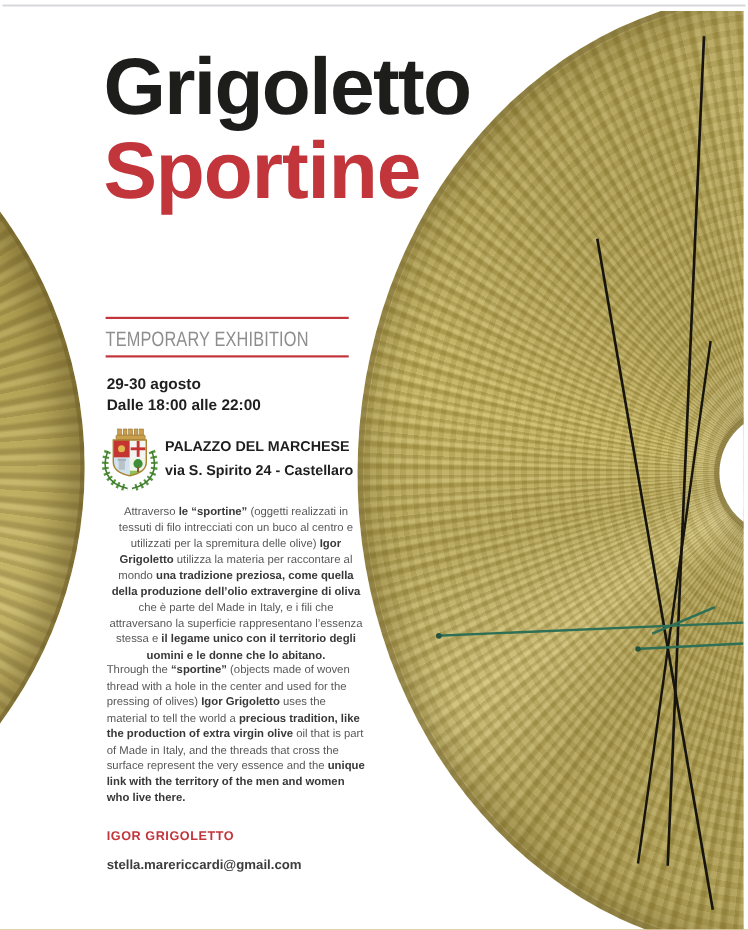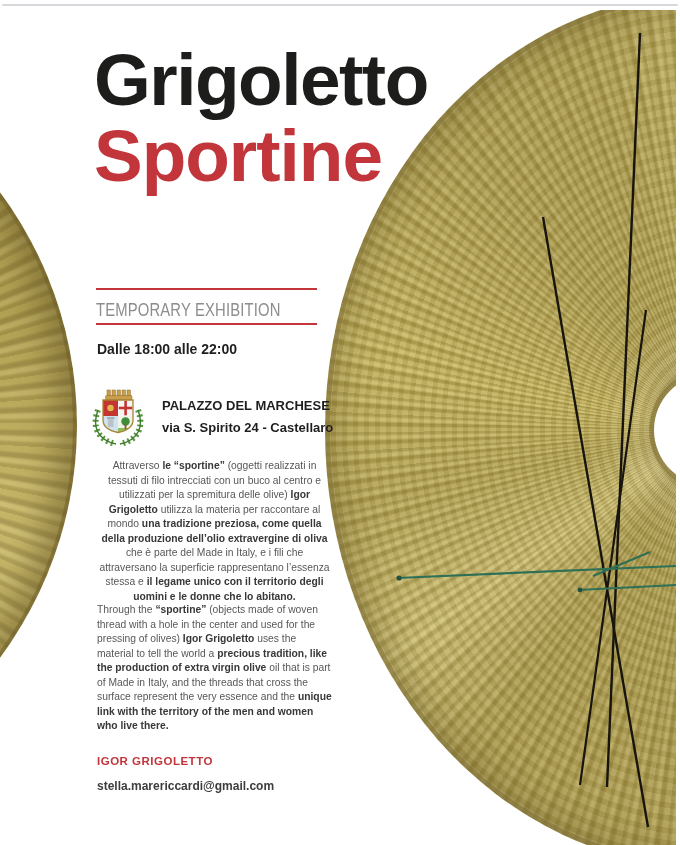--- a/index.html
+++ b/index.html
@@ -61,21 +61,21 @@
   .title{left:94px;top:42px;font-size:73px;font-weight:bold;letter-spacing:-1.5px;
          line-height:76px;color:var(--title-black);}
   .title .t3{font-weight:700;letter-spacing:-1px;color:var(--accent-red);}
   .rule{position:absolute;left:96px;width:221px;height:2px;background:var(--accent-red);z-index:5;}
   .rule-top{top:288px;} .rule-bottom{top:323px;}
   .expo-label{left:96px;top:299px;font-size:19px;color:var(--label-gray);
               transform:scaleX(0.78);transform-origin:left top;white-space:nowrap;letter-spacing:0.2px;}
   .dates{left:97px;top:340px;font-size:14px;font-weight:bold;line-height:19px;color:#1f1f1f;}
   .venue{left:88px;top:386px;display:flex;align-items:flex-start;}
   .venue .crest{width:60px;height:62px;flex:0 0 auto;}
-  .venue .vtxt{margin-left:14px;padding-top:9px;font-weight:bold;color:#1e1e1e;
+  .venue .vtxt{margin-left:2px;padding-top:9px;font-weight:bold;color:#1e1e1e;
                font-size:13px;line-height:22px;white-space:nowrap;}
   .para{left:97px;width:235px;font-size:10.3px;line-height:14.5px;color:var(--body-gray);}
   .para .b{font-weight:bold;color:var(--body-bold);}
   .para-it{top:459px;text-align:center;} .para-en{top:603px;}
   .contact{left:97px;top:752px;font-size:12px;font-weight:bold;color:#3d3d3d;line-height:18px;}
   .contact .cname{font-size:11.5px;letter-spacing:0.5px;color:var(--accent-red);margin-bottom:7px;}
 </style>
 </head>
 <body>
 
@@ -101,20 +101,21 @@
 <div class="txt title">
   <div>Grigoletto</div>
   <div class="t3">Sportine</div>
 </div>
 
 <div class="rule rule-top"></div>
 <div class="txt expo-label">TEMPORARY EXHIBITION</div>
 <div class="rule rule-bottom"></div>
 
 <div class="txt dates">
+  <div>29-30 agosto</div>
   <div>Dalle 18:00 alle 22:00</div>
 </div>
 
 <div class="txt venue">
   <svg class="crest" viewBox="0 0 60 62">
 
     <path d="M10,24 C4,40 9,54 28,58" fill="none" stroke="#58973f" stroke-width="6" stroke-dasharray="2 3"></path>
     <path d="M50,24 C56,40 51,54 32,58" fill="none" stroke="#58973f" stroke-width="6" stroke-dasharray="2 3"></path>
     <path d="M10,24 C4,40 9,54 28,58" fill="none" stroke="#3f7a30" stroke-width="1.4"></path>
     <path d="M50,24 C56,40 51,54 32,58" fill="none" stroke="#3f7a30" stroke-width="1.4"></path>

